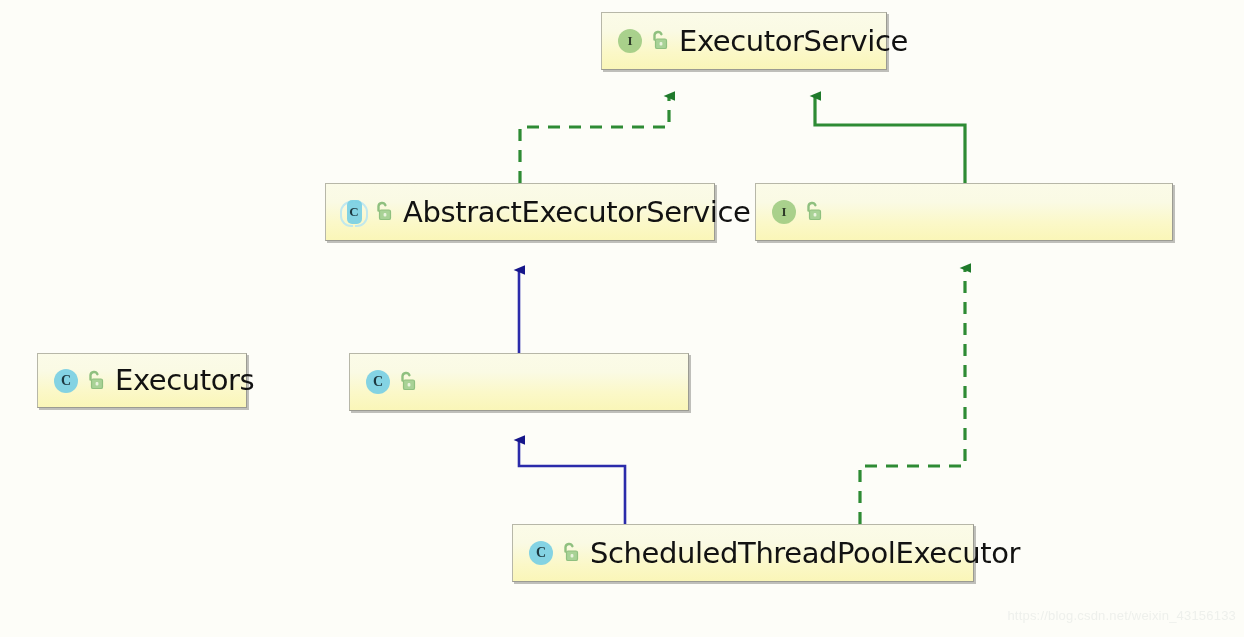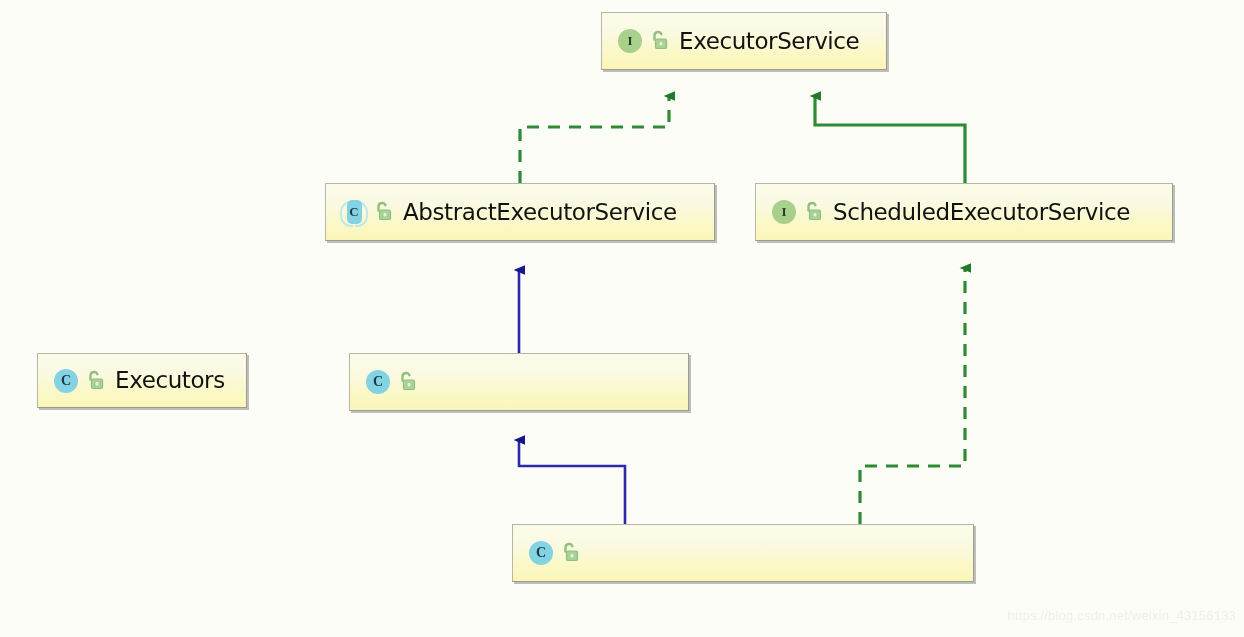--- a/index.html
+++ b/index.html
@@ -126,21 +126,21 @@
     color: #1d3840;
   }
   .lock-icon {
     width: 22px;
     height: 26px;
     margin-left: 3px;
     flex: 0 0 auto;
     display: block;
   }
   .node-label {
-    font-size: 23px;
+    font-size: 29px;
     color: #121212;
     line-height: 1;
     margin-left: 9px;
     font-family: "DejaVu Sans", sans-serif;
     letter-spacing: -0.4px;
   }
   #watermark {
     position: absolute;
     right: 8px;
     bottom: 14px;
@@ -214,21 +214,20 @@
       <span class="type-icon iface">
         <span class="disc"></span>
         <span class="glyph">I</span>
       </span>
       <svg class="lock-icon" viewBox="0 0 22 26">
         <path d="M6.5,11.5 L6.5,7.2 A3.6,3.6 0 0 1 13.4,6.2" fill="none" stroke="#8fc07f" stroke-width="2.4" stroke-linecap="round"></path>
         <rect x="7.5" y="11" width="11" height="9.5" rx="1.6" fill="#a8d296" stroke="#8fc07f" stroke-width="1.2"></rect>
         <rect x="11.6" y="14" width="2.8" height="3.4" rx="1" fill="#e9f3de"></rect>
       </svg>
     </span>
-    <span class="node-label">ScheduledExecutorService</span>
   </div>
 
   <div class="node" style="left: 37px; top: 353px; width: 210px; height: 55px;">
     <span class="node-icons">
       <span class="type-icon cls">
         <span class="disc"></span>
         <span class="glyph">C</span>
       </span>
       <svg class="lock-icon" viewBox="0 0 22 26">
         <path d="M6.5,11.5 L6.5,7.2 A3.6,3.6 0 0 1 13.4,6.2" fill="none" stroke="#8fc07f" stroke-width="2.4" stroke-linecap="round"></path>
@@ -258,16 +257,17 @@
       <span class="type-icon cls">
         <span class="disc"></span>
         <span class="glyph">C</span>
       </span>
       <svg class="lock-icon" viewBox="0 0 22 26">
         <path d="M6.5,11.5 L6.5,7.2 A3.6,3.6 0 0 1 13.4,6.2" fill="none" stroke="#8fc07f" stroke-width="2.4" stroke-linecap="round"></path>
         <rect x="7.5" y="11" width="11" height="9.5" rx="1.6" fill="#a8d296" stroke="#8fc07f" stroke-width="1.2"></rect>
         <rect x="11.6" y="14" width="2.8" height="3.4" rx="1" fill="#e9f3de"></rect>
       </svg>
     </span>
+    <span class="node-label">ScheduledThreadPoolExecutor</span>
   </div>
 
   <div id="watermark">https://blog.csdn.net/weixin_43156133</div>
 </div>
 
 </body></html>

